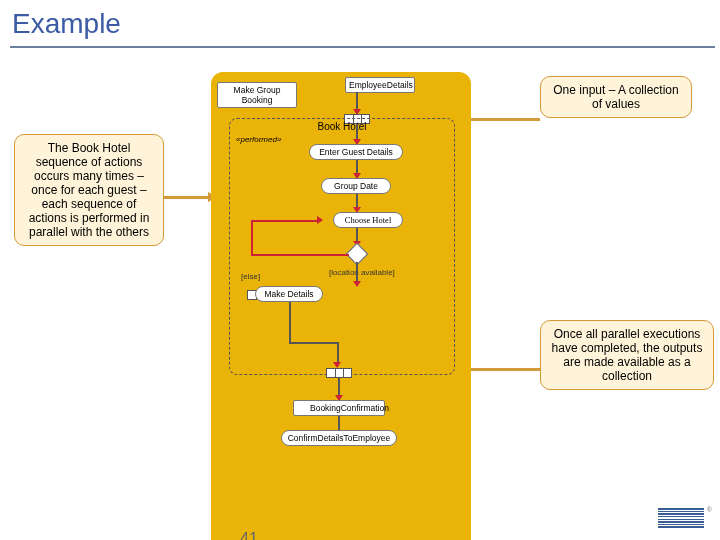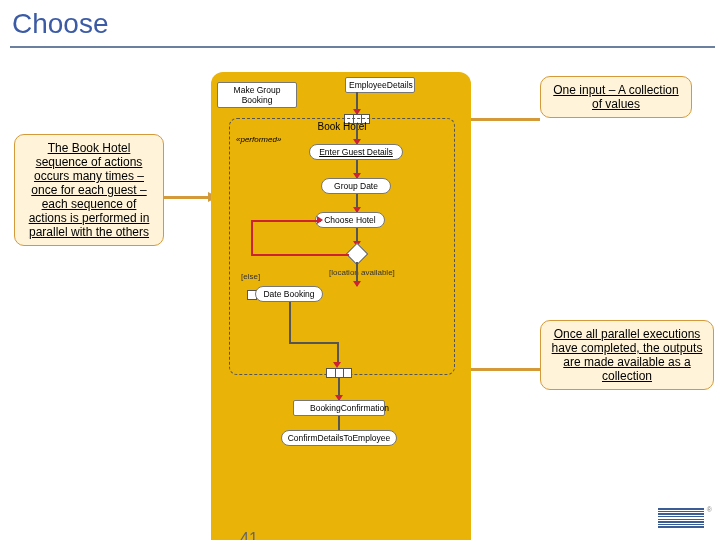--- a/index.html
+++ b/index.html
@@ -26,21 +26,20 @@
   }
   .callout {
     position: absolute;
     background: #fff4d9;
     border: 1.5px solid #d49a3a;
     border-radius: 10px;
     font-size: 12px;
     text-align: center;
     padding: 6px 8px;
     box-sizing: border-box;
-    text-decoration: underline;
   }
   
   .c-arrow {
     position: absolute;
     background: #d49a3a;
   }
   .c-arrow-head-left {
     position: absolute;
     width: 0; height: 0;
     border-top: 5px solid transparent;
@@ -170,21 +169,21 @@
     position: absolute;
     right: -8px;
     top: -2px;
     font-size: 7px;
     color: #888;
   }
 </style>
 </head>
 <body>
 
-<div class="title">Choose</div>
+<div class="title">Example</div>
 <div class="hr"></div>
 
 <div class="callout" style="left:540px; top:76px; width:152px;">One input – A collection of values</div>
 <div class="c-arrow" style="left:370px; top:118px; width:170px; height:3px;"></div>
 <div class="c-arrow-head-left" style="left:360px; top:114px;"></div>
 
 <div class="callout" style="left:14px; top:134px; width:150px;">The Book Hotel sequence of actions occurs many times – once for each guest – each sequence of actions is performed in parallel with the others</div>
 <div class="c-arrow" style="left:164px; top:196px; width:44px; height:3px;"></div>
 <div class="c-arrow-head-right" style="left:208px; top:192px;"></div>
 
@@ -200,42 +199,42 @@
   <div class="flow-arrow" style="left:145px; top:20px; height:22px;"></div>
 
   <div class="expansion" style="left:133px; top:42px;"></div>
 
   <div class="region" style="left:18px; top:46px; width:224px; height:255px;">
     <div class="rgn-title">Book Hotel</div>
     <div class="rgn-sub">«performed»</div>
   </div>
 
   <div class="flow-arrow" style="left:145px; top:52px; height:20px;"></div>
-  <div class="box" style="left:98px; top:72px; width:94px;text-decoration:underline;">Enter Guest Details</div>
+  <div class="box" style="left:98px; top:72px; width:94px;">Enter Guest Details</div>
 
   <div class="flow-arrow" style="left:145px; top:88px; height:18px;"></div>
   <div class="box" style="left:110px; top:106px; width:70px;">Group Date</div>
 
   <div class="flow-arrow" style="left:145px; top:122px; height:18px;"></div>
-  <div class="box" style="left:104px; top:140px; width:70px;">Choose Hotel</div>
+  <div class="box" style="left:122px; top:140px; width:70px;font-family:Liberation Serif, serif;">Choose Hotel</div>
 
   <div class="flow-arrow" style="left:145px; top:156px; height:18px;"></div>
   <div class="decision" style="left:138px; top:174px;"></div>
 
   <div class="label" style="left:30px; top:200px;">[else]</div>
   <div style="position:absolute; left:40px; top:182px; width:98px; height:2px; background:#c23;"></div>
   <div style="position:absolute; left:40px; top:148px; width:2px; height:36px; background:#c23;"></div>
   <div style="position:absolute; left:40px; top:148px; width:70px; height:2px; background:#c23;"></div>
   <div style="position:absolute; left:106px; top:144px; width:0;height:0; border-top:4px solid transparent; border-bottom:4px solid transparent; border-left:6px solid #c23;"></div>
 
   <div class="label" style="left:118px; top:196px;">[location available]</div>
   <div class="flow-arrow" style="left:145px; top:190px; height:24px;"></div>
 
   <div class="pin" style="left:36px; top:218px;"></div>
-  <div class="box" style="left:44px; top:214px; width:68px;">Date Booking</div>
+  <div class="box" style="left:44px; top:214px; width:68px;">Make Details</div>
   <div style="position:absolute; left:78px; top:230px; width:2px; height:40px; background:#555;"></div>
   <div style="position:absolute; left:78px; top:270px; width:48px; height:2px; background:#555;"></div>
   <div style="position:absolute; left:126px; top:270px; width:2px; height:22px; background:#555;"></div>
   <div style="position:absolute; left:122px; top:290px; width:0;height:0; border-left:4px solid transparent; border-right:4px solid transparent; border-top:6px solid #c23;"></div>
 
   <div class="expansion" style="left:115px; top:296px;"></div>
 
   <div class="flow-arrow" style="left:127px; top:306px; height:22px;"></div>
   <div class="box sharp" style="left:82px; top:328px; width:92px;padding-left:16px;">BookingConfirmation</div>
 

